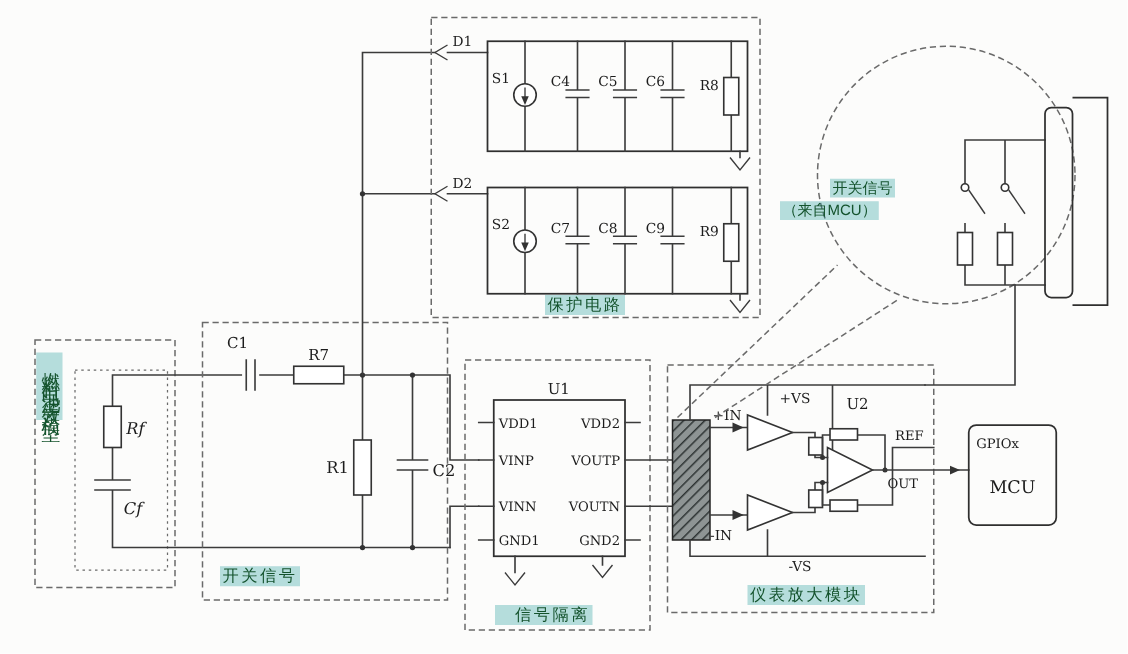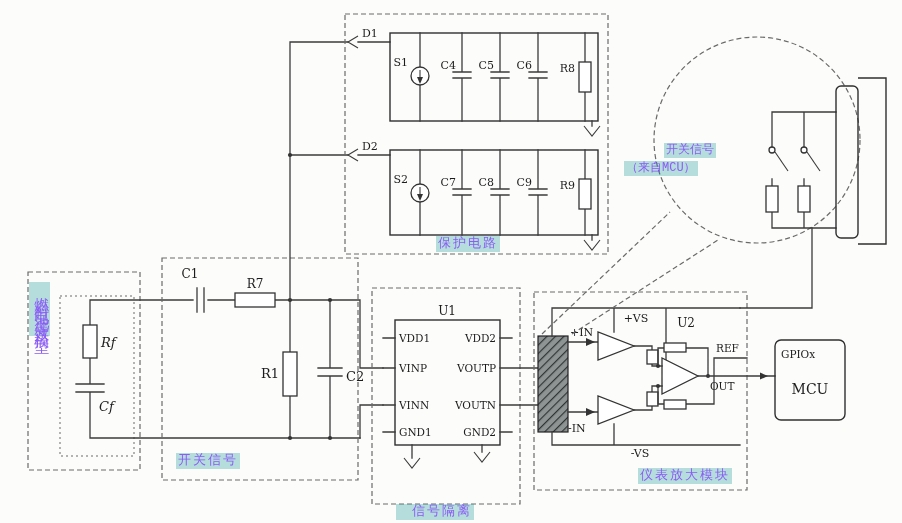--- a/index.html
+++ b/index.html
@@ -9,21 +9,21 @@
   .w{stroke:#3b3b3b;stroke-width:1.3;fill:none;stroke-linecap:square;}
   .thin{stroke:#3b3b3b;stroke-width:1.1;fill:none;}
   .box{stroke:#2f2f2f;stroke-width:1.4;fill:none;}
   .dash{stroke:#6a6a6a;stroke-width:1.2;fill:none;stroke-dasharray:5 3;}
   .dot{stroke:#6a6a6a;stroke-width:1;fill:none;stroke-dasharray:2 3;}
   .comp{stroke:#333;stroke-width:1.3;fill:#ffffff;}
   .fillk{fill:#333;stroke:none;}
   .t{font-family:"DejaVu Serif", serif;fill:#1c1c1c;font-size:11px;}
   .t10{font-size:10.5px;} .t12{font-size:12px;} .t13{font-size:13px;} .t14{font-size:14px;}
   .it{font-style:italic;}
-  .zh{position:absolute;font-family:Liberation Mono, monospace;font-size:13px;color:#8b5cf6;
+  .zh{position:absolute;font-family:Liberation Sans, sans-serif;font-size:13px;color:#14532d;
       background:rgba(16,150,148,0.30);padding:0 2px;line-height:1.25;letter-spacing:2px;white-space:nowrap;}
   .zh-sm{font-size:12px;letter-spacing:0;}
   .zh-vert{writing-mode:vertical-rl;text-orientation:upright;letter-spacing:6px;font-size:15px;
            padding:3px 1px;white-space:normal;}
 </style>
 </head>
 <body>
 
 <div id="stage">
 <svg width="902" height="523" viewBox="0 0 902 523">
@@ -182,17 +182,17 @@
     <rect class="comp" x="766" y="186" width="12" height="26"></rect>
     <rect class="comp" x="798" y="186" width="12" height="26"></rect>
     <rect class="box" x="836" y="86" width="22" height="152" rx="5"></rect>
     <path class="box" d="M858,78 L886,78 L886,244 L858,244"></path>
   </g>
 </svg>
 
 <div class="zh zh-vert" style="left:29px;top:282px;">燃料电池等效模型</div>
 <div class="zh" style="left:176px;top:453px;">开关信号</div>
 <div class="zh" style="left:436px;top:236px;text-align:right;">保护电路</div>
-<div class="zh" style="left:396px;top:504px;padding-left:16px;">信号隔离</div>
-<div class="zh" style="left:598px;top:468px;margin-left:40px;">仪表放大模块</div>
+<div class="zh" style="left:396px;top:484px;padding-left:16px;">信号隔离</div>
+<div class="zh" style="left:598px;top:468px;">仪表放大模块</div>
 <div class="zh zh-sm" style="left:664px;top:143px;">开关信号</div>
 <div class="zh zh-sm" style="left:624px;top:161px;">（来自MCU）</div>
 </div>
 
 </body></html>

